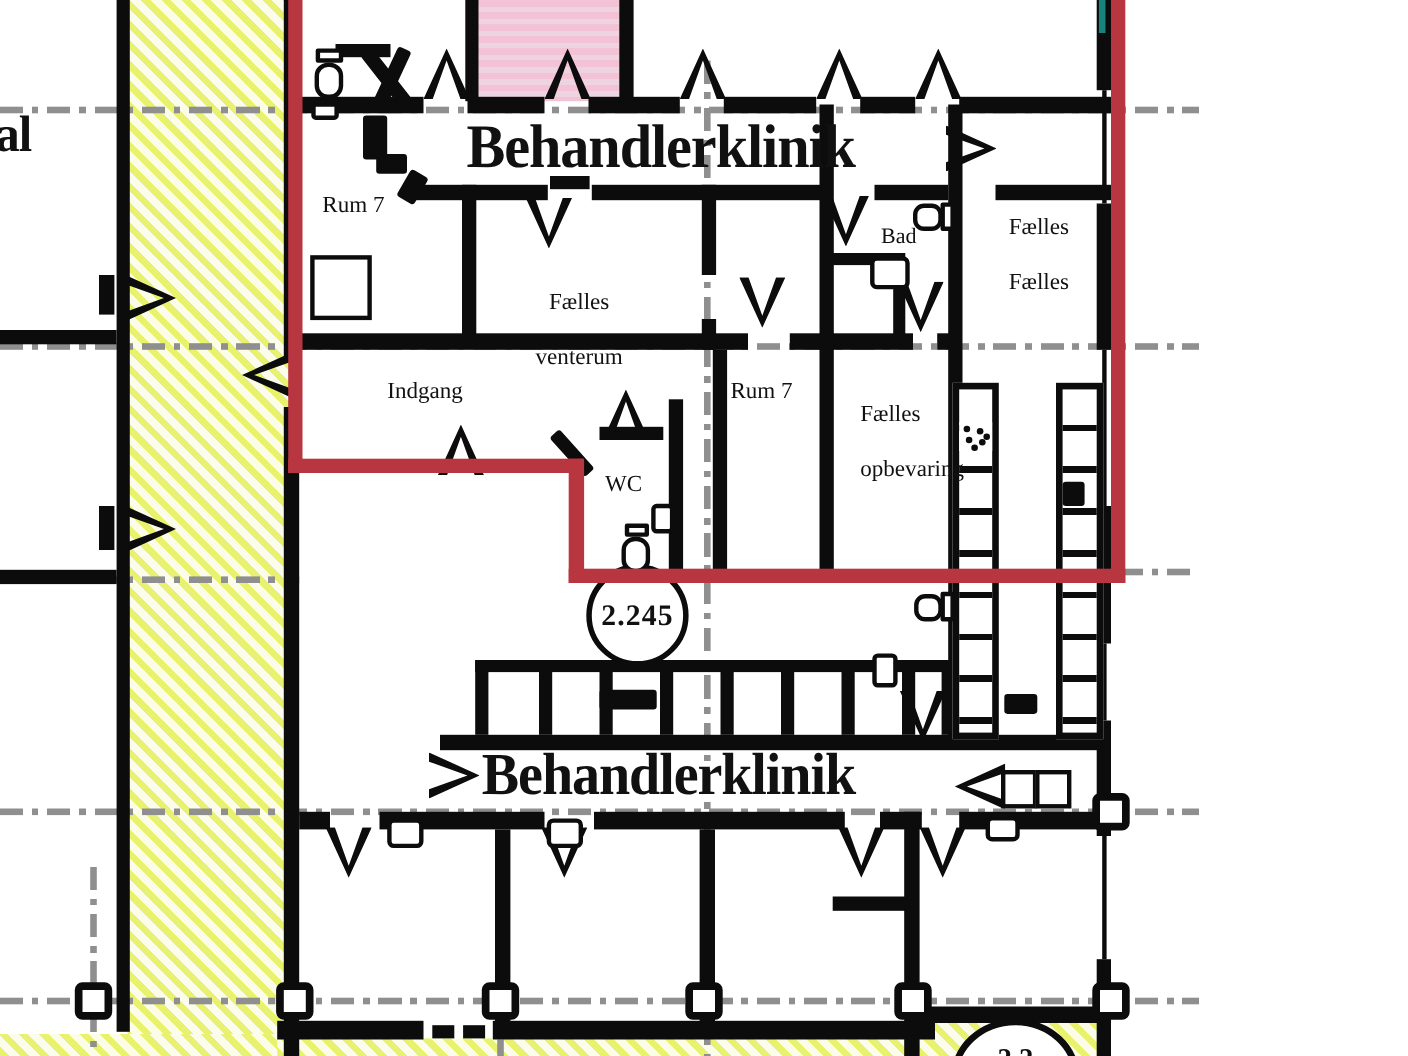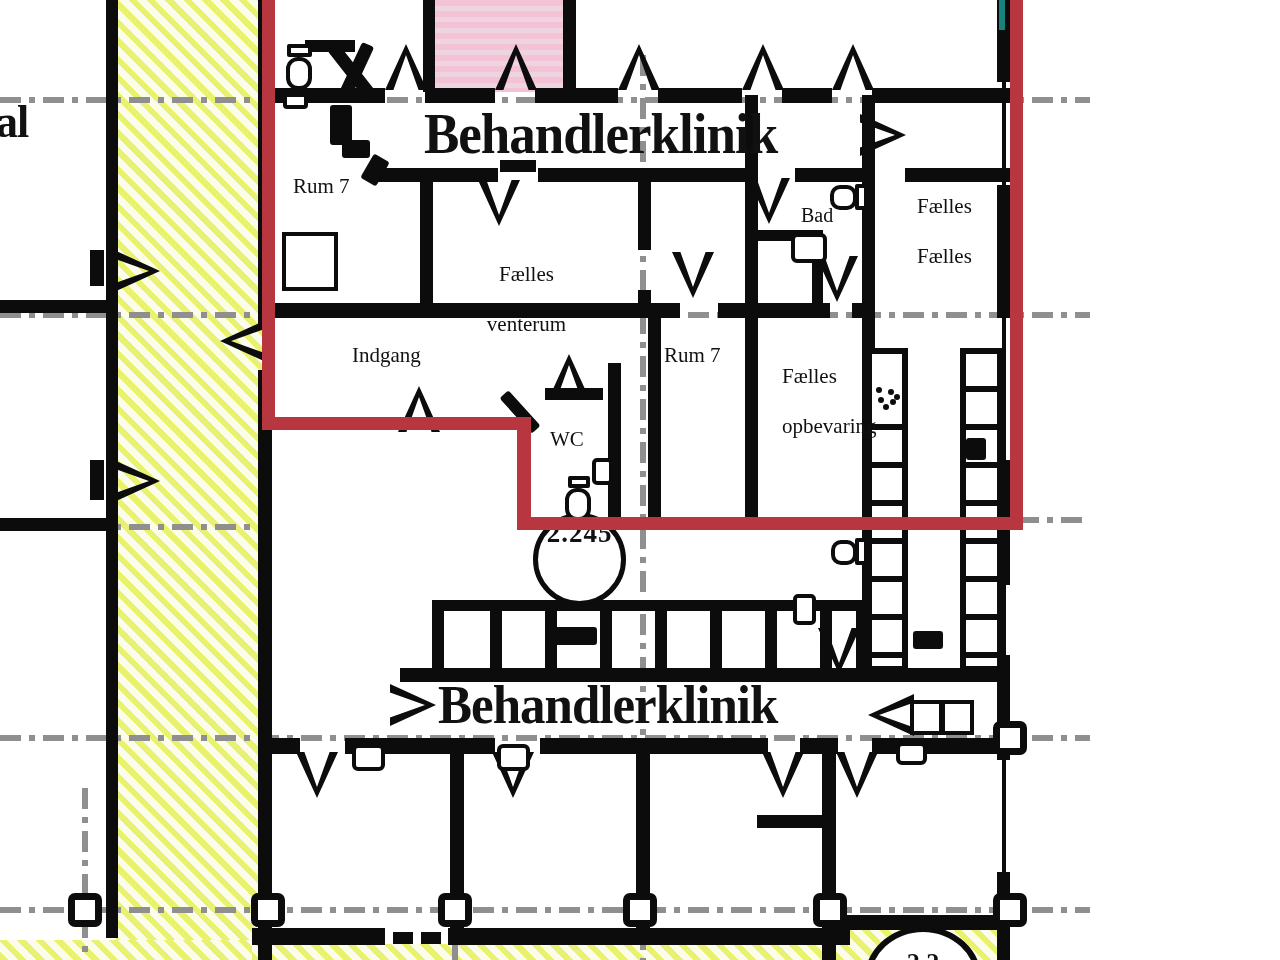--- a/index.html
+++ b/index.html
@@ -18,21 +18,21 @@
   .fx{position:absolute;background:#fff;border:4px solid var(--wall);z-index:5;box-sizing:border-box;}
   .blob{position:absolute;background:var(--wall);z-index:5;border-radius:3px;}
   .shelf{position:absolute;border:6px solid var(--wall);box-sizing:border-box;z-index:4;
          background:#fff repeating-linear-gradient(180deg,transparent 0 32px,var(--wall) 32px 38px);}
   .marker{position:absolute;width:34px;height:34px;background:#fff;border:7px solid var(--wall);
           border-radius:7px;box-sizing:border-box;z-index:5;}
   .lbl{position:absolute;color:var(--ink);font-size:21px;z-index:7;white-space:pre;}
   .title{position:absolute;color:var(--ink);font-weight:900;z-index:7;white-space:nowrap;
          letter-spacing:-1px;transform:scaleY(1.06);}
   .circle{position:absolute;background:#fff;border:5px solid var(--wall);border-radius:50%;
-          z-index:5;box-sizing:border-box;display:flex;align-items:flex-start;justify-content:center;
+          z-index:5;box-sizing:border-box;display:flex;align-items:center;justify-content:center;
           font-weight:900;color:var(--ink);}
   .stove{position:absolute;left:872px;top:384px;width:30px;height:26px;background:#fff;z-index:5;}
   .stove b{position:absolute;left:4px;top:3px;width:6px;height:6px;border-radius:50%;background:var(--wall);
            box-shadow:12px 2px 0 var(--wall),2px 10px 0 var(--wall),14px 12px 0 var(--wall),7px 17px 0 var(--wall),18px 7px 0 var(--wall);}
 </style>
 </head>
 <body>
 
 <div id="stage" style="--wall: #0c0c0c; --red: #b8363f; --hatch1: #e9f26e; --hatch2: #fbfdea; --pink1: #f4c2d5; --pink2: #eed3e1; --grid: #8f8f8f; --teal: #18837d; --ink: #111111;">
 

